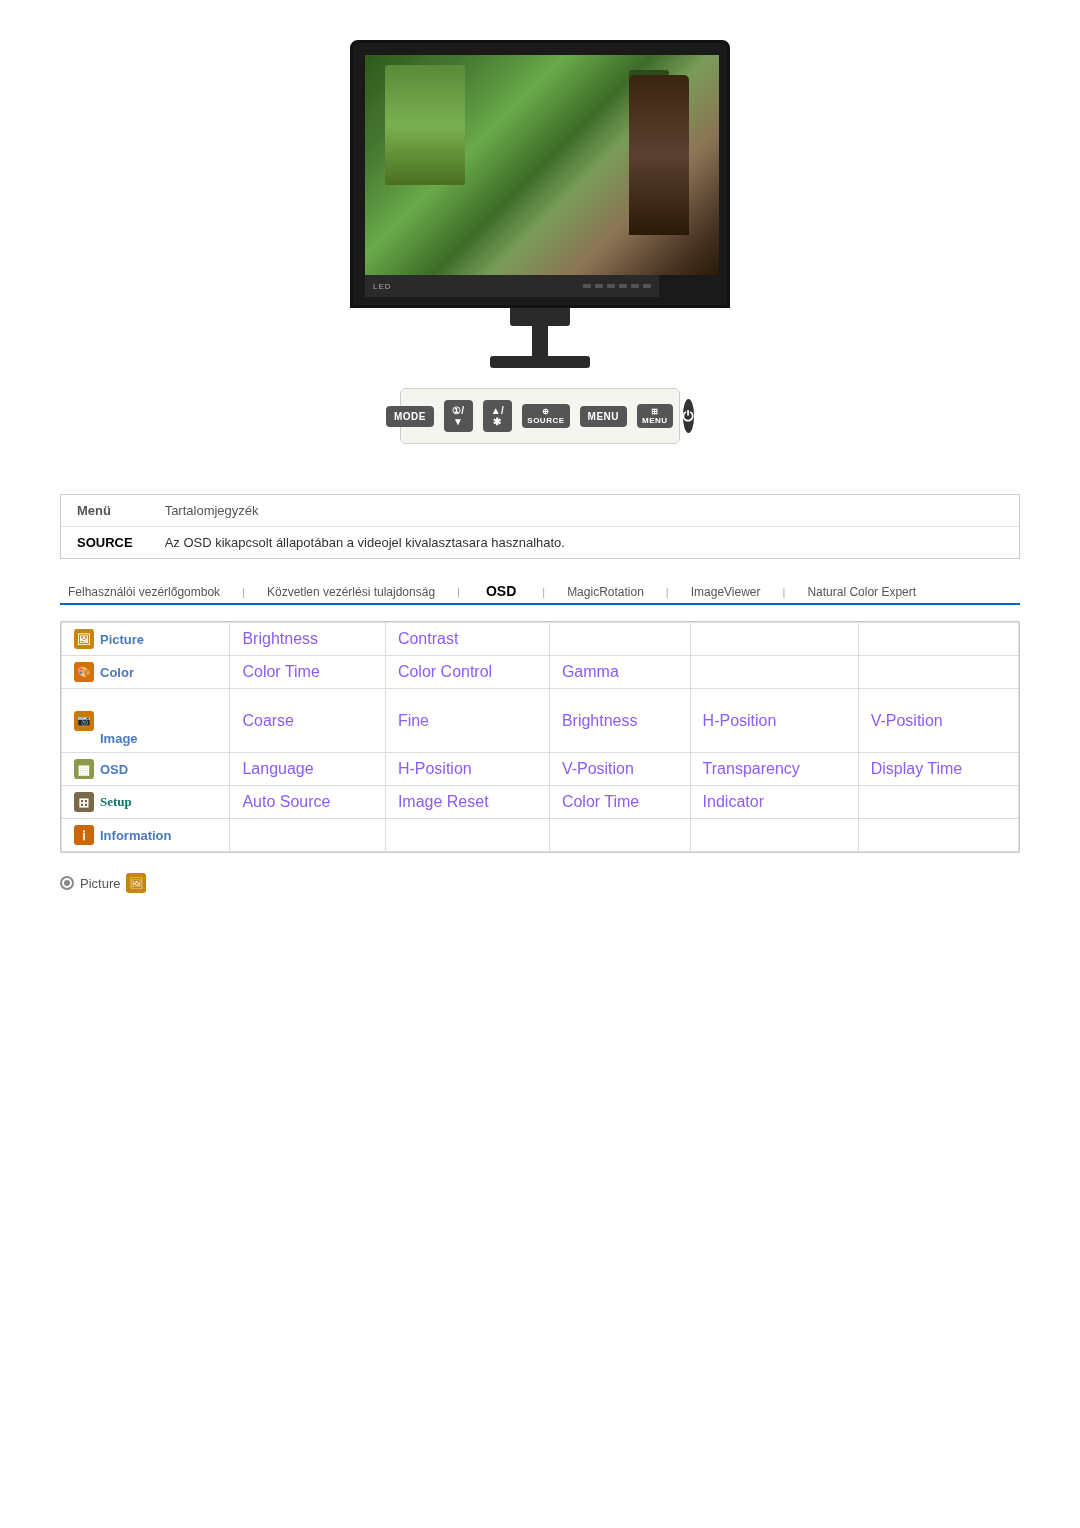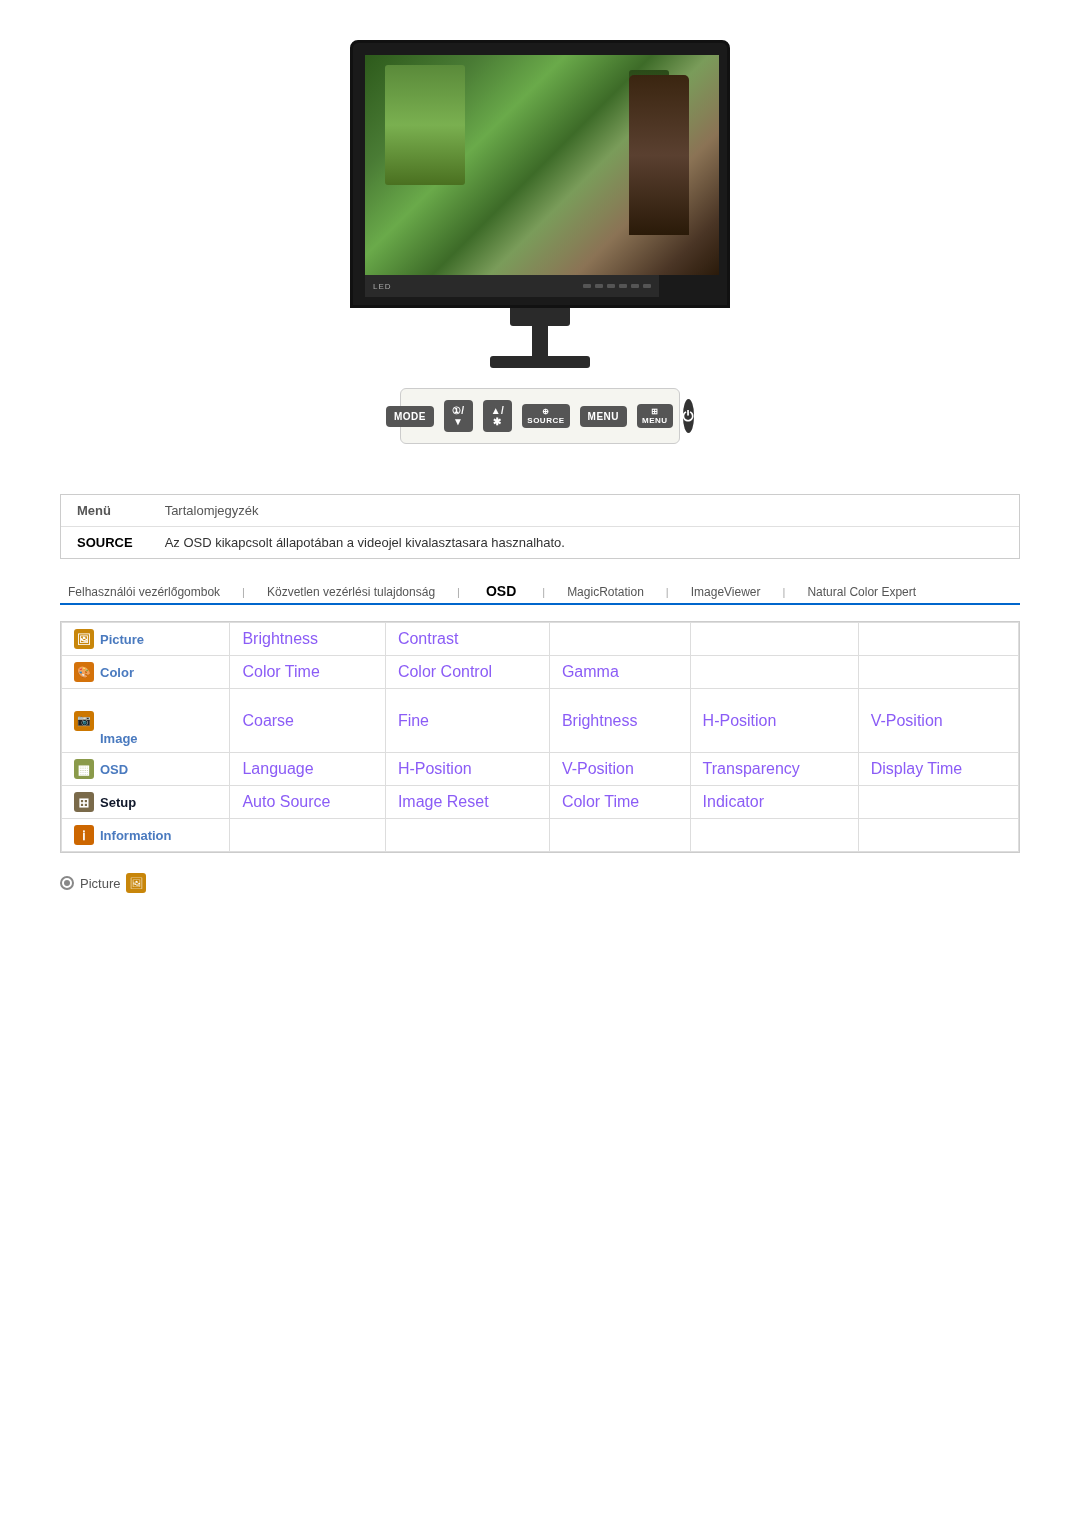--- a/index.html
+++ b/index.html
@@ -390,21 +390,21 @@
       <td><span class="cell-link">H-Position</span></td>
       <td><span class="cell-link">V-Position</span></td>
       <td><span class="cell-link">Transparency</span></td>
       <td><span class="cell-link">Display Time</span></td>
     </tr>
 
     <tr>
       <td>
         <div class="menu-item-label">
           <span class="menu-icon icon-setup" style="font-size:13px;">⊞</span>
-          <span style="color:#0f172a;font-weight:bold;">Setup</span>
+          <span style="color:#0f766e;font-weight:bold;font-family:Liberation Serif, serif;">Setup</span>
         </div>
       </td>
       <td><span class="cell-link">Auto Source</span></td>
       <td><span class="cell-link">Image Reset</span></td>
       <td><span class="cell-link">Color Time</span></td>
       <td><span class="cell-link">Indicator</span></td>
       <td></td>
     </tr>
 
     <tr>

